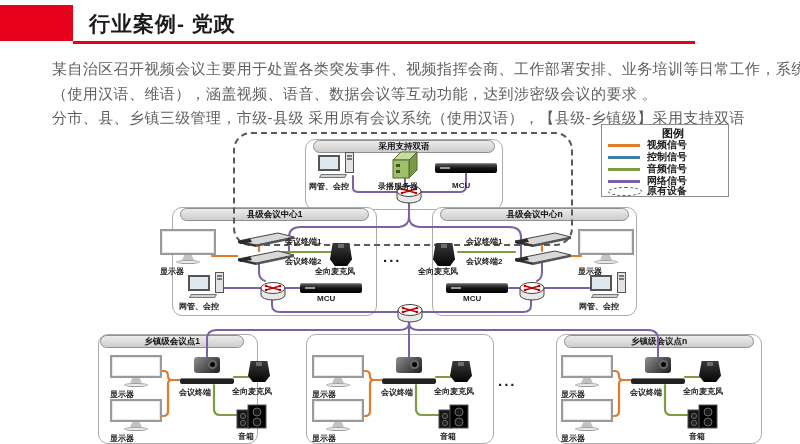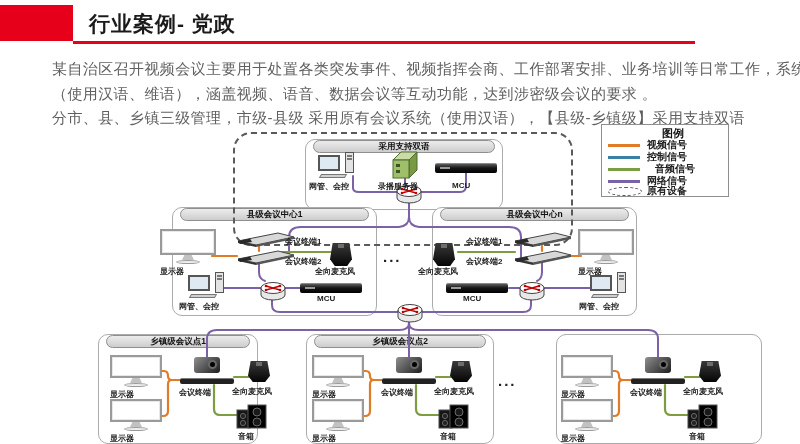--- a/index.html
+++ b/index.html
@@ -81,21 +81,21 @@
   <div class="legend">
     <div class="legend-title">图例</div>
     <div class="lrow" style="top:15px;">
       <span class="lsample s-video"></span>
       <span class="llabel">视频信号</span>
     </div>
     <div class="lrow" style="top:27px;">
       <span class="lsample s-control"></span>
       <span class="llabel">控制信号</span>
     </div>
-    <div class="lrow" style="top:39px;gap:8px;">
+    <div class="lrow" style="top:39px;">
       <span class="lsample s-audio"></span>
       <span class="llabel">音频信号</span>
     </div>
     <div class="lrow" style="top:51px;justify-content:space-between;">
       <span class="lsample s-network"></span>
       <span class="llabel">网络信号</span>
     </div>
     <div class="lrow" style="top:61px;">
       <span class="s-legacy"></span>
       <span class="llabel">原有设备</span>
@@ -107,26 +107,26 @@
   <div class="gbox" style="left:305px;top:139px;width:198px;height:71px;"></div>
   <div class="pill" style="left:313px;top:140px;width:182px;">采用支持双语</div>
 
   <div class="gbox" style="left:172px;top:207px;width:205px;height:109px;"></div>
   <div class="pill" style="left:180px;top:208px;width:189px;">县级会议中心1</div>
 
   <div class="gbox" style="left:432px;top:207px;width:205px;height:109px;"></div>
   <div class="pill" style="left:440px;top:208px;width:189px;">县级会议中心n</div>
 
   <div class="gbox" style="left:98px;top:334px;width:160px;height:110px;"></div>
-  <div class="pill" style="left:106px;top:335px;width:144px;">乡镇级会议点1</div>
+  <div class="pill" style="left:100px;top:335px;width:144px;">乡镇级会议点1</div>
 
   <div class="gbox" style="left:306px;top:334px;width:188px;height:110px;"></div>
-  <div class="pill" style="left:314px;top:335px;width:172px;">乡镇级会议点2</div>
 
   <div class="gbox" style="left:556px;top:334px;width:206px;height:110px;"></div>
+  <div class="pill" style="left:564px;top:335px;width:190px;">乡镇级会议点n</div>
 
   <div class="ell" style="left:383px;top:248px;">...</div>
   <div class="ell" style="left:498px;top:372px;">...</div>
 
   <svg class="wires" width="800" height="444">
 
     <path class="ln-net" d="M353,176 L353,188 Q353,192 359,192 L397,192"></path>
     <path class="ln-net" d="M405,176 L405,184"></path>
     <path class="ln-net" d="M466,173 L466,186 Q466,192 460,192 L420,192"></path>
     <path class="ln-net" d="M409,203 L409,217 Q409,226 399,227 L301,227 Q289,227 289,237 L289,258"></path>

